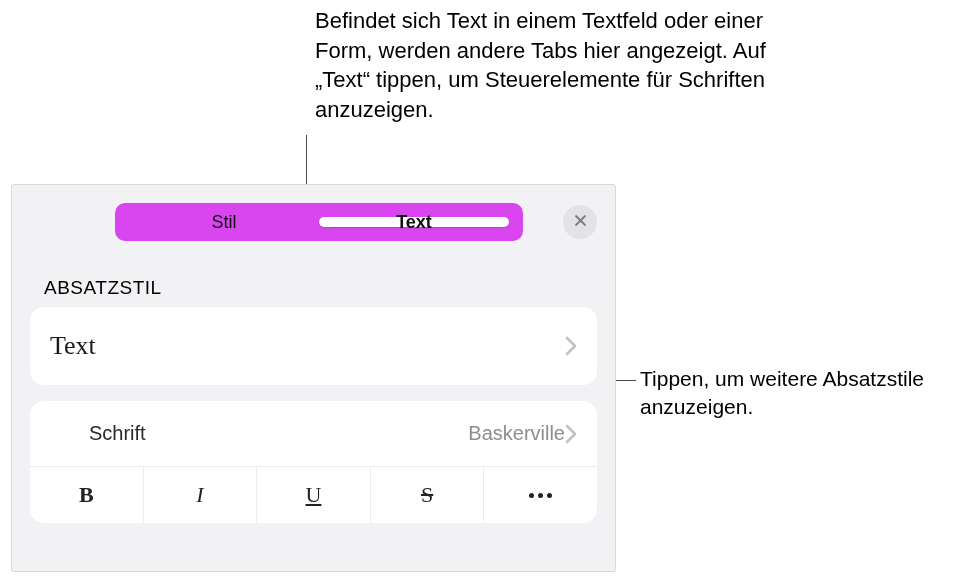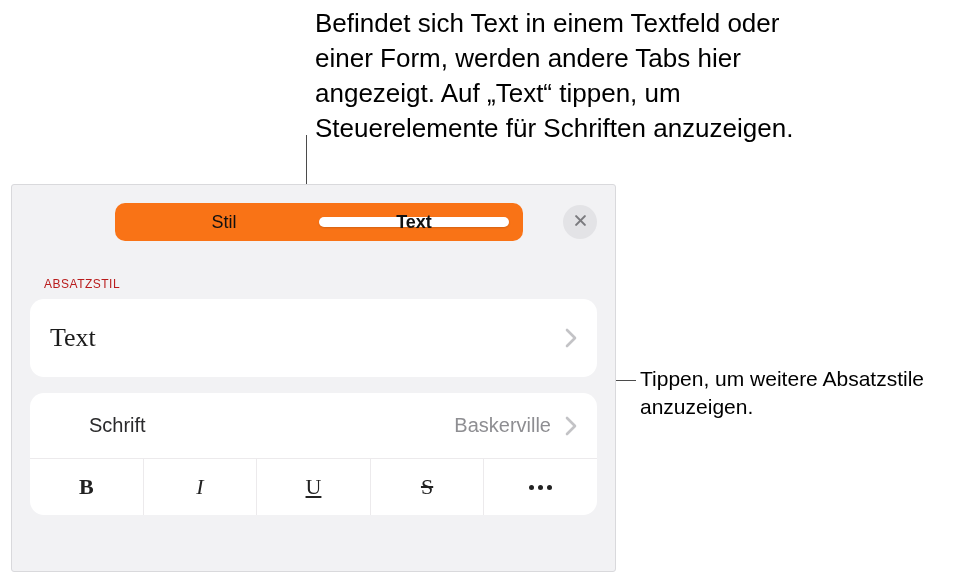--- a/index.html
+++ b/index.html
@@ -5,21 +5,21 @@
     * { box-sizing: border-box; margin: 0; padding: 0; }
     html, body { width: 979px; height: 583px; font-family: -apple-system, "Helvetica Neue", Arial, sans-serif; background: #fff; }
 
     .canvas { position: relative; width: 979px; height: 583px; }
 
     .annotation-top {
       position: absolute;
       left: 315px;
       top: 6px;
       width: 480px;
-      font-size: 26px;
+      font-size: 22px;
       line-height: 1.35;
       color: #000;
     }
     .annotation-right {
       position: absolute;
       left: 640px;
       top: 365px;
       width: 320px;
       font-size: 21px;
       line-height: 1.35;
@@ -45,21 +45,21 @@
     .tabs-row {
       display: flex;
       align-items: center;
       padding: 18px 18px 10px 18px;
       gap: 12px;
     }
 
     .seg {
       flex: 1;
       display: flex;
-      background: #f97316;
+      background: #d946ef;
       border-radius: 10px;
       height: 38px;
       padding: 14px;
       margin-left: 85px;
     }
     .seg-item {
       flex: 1;
       display: flex;
       align-items: center;
       justify-content: center;
@@ -80,22 +80,22 @@
       background: #e3e3e6;
       display: flex; align-items: center; justify-content: center;
       cursor: pointer;
       color: #7a7a7e;
       margin-left: 28px;
     }
     .close-btn svg { width: 15px; height: 15px; }
 
     .section-label {
       padding: 26px 32px 8px 32px;
-      color: #b91c1c;
-      font-size: 12px;
+      color: #000000;
+      font-size: 19px;
       letter-spacing: 0.5px;
       text-transform: uppercase;
     }
 
     .card {
       margin: 0 18px;
       background: #ffffff;
       border-radius: 14px;
     }
 
@@ -115,21 +115,21 @@
     .pstyle-label {
       font-family: Baskerville, "Times New Roman", serif;
       font-size: 26px;
       color: #1b1b1b;
     }
 
     .chev { color: #c3c3c6; display: flex; align-items: center; }
     .chev svg { width: 12px; height: 20px; }
 
     .font-row-left { font-size: 20px; color: #2a2a2c; margin-left: 39px; }
-    .font-row-right { display: flex; align-items: center; gap: 14px; color: #8e8e92; font-size: 20px; }
+    .font-row-right { display: flex; align-items: center; color: #8e8e92; font-size: 20px; }
 
     .style-row {
       height: 56px;
       display: flex;
       padding: 0;
     }
     .style-cell {
       flex: 1;
       display: flex;
       align-items: center;

